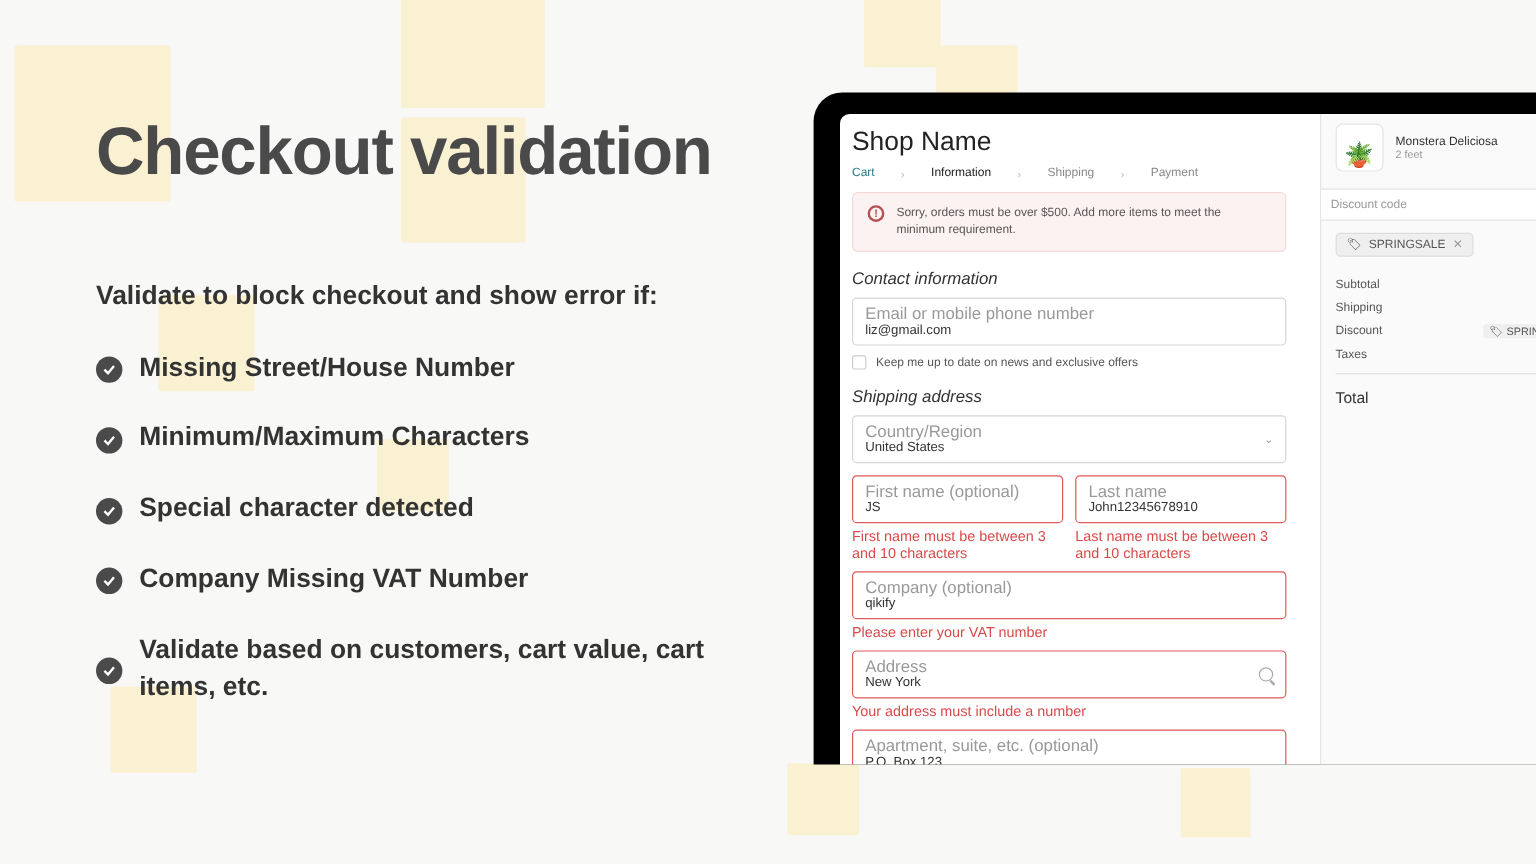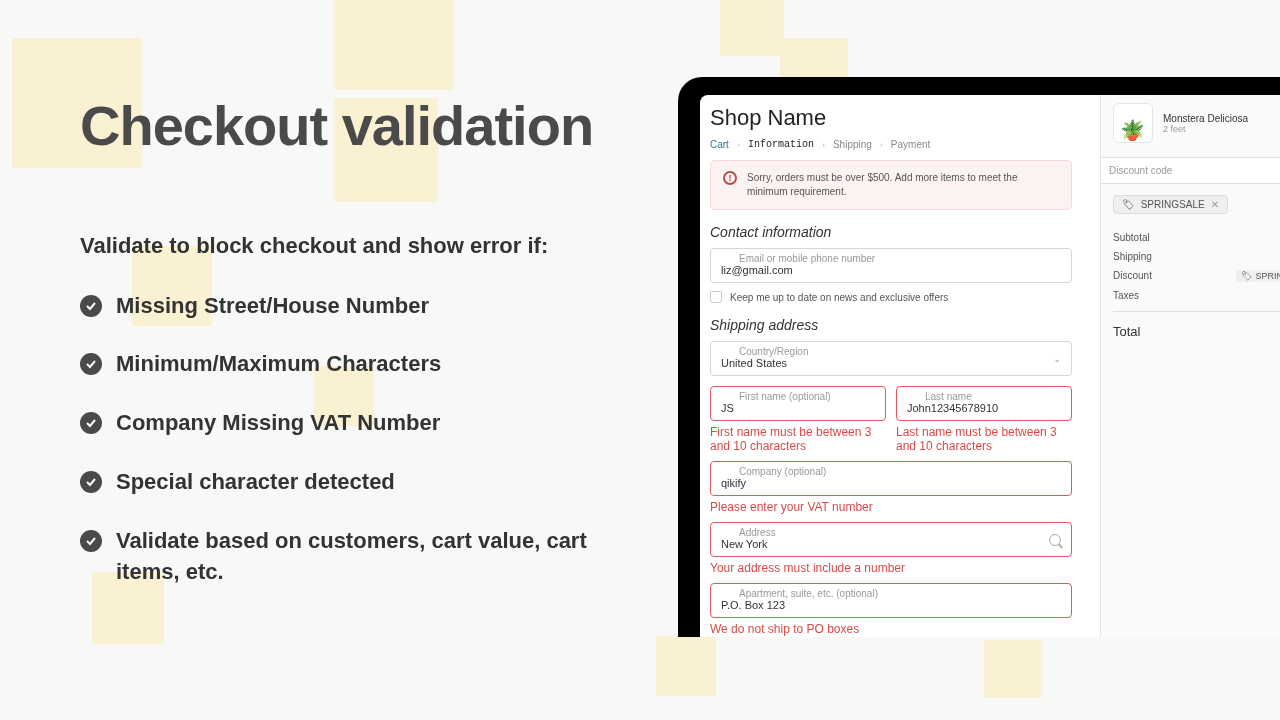--- a/index.html
+++ b/index.html
@@ -33,21 +33,21 @@
   font-size: 22px;
   font-weight: 600;
   color: #333;
   margin-top: 76px;
 }
 .bullets {
   margin-top: 32px;
 }
 .bullet {
   display: flex;
-  align-items: flex-start;
+  align-items: center;
   gap: 14px;
   margin-bottom: 28px;
 }
 .check-badge {
   width: 22px;
   height: 22px;
   min-width: 22px;
   background: #4a4a4a;
   border-radius: 50%;
   display: flex;
@@ -91,29 +91,29 @@
   border-left: 1px solid #e5e5e5;
   padding: 8px 0 8px 12px;
 }
 .shop-title {
   font-size: 22px;
   font-weight: 500;
   color: #222;
 }
 .breadcrumb {
   display: flex;
-  gap: 8px;
+  gap: 22px;
   font-size: 10px;
   margin-top: 8px;
   margin-bottom: 10px;
   color: #888;
   align-items: center;
 }
 .crumb-link { color: #2a7a8c; }
-.crumb-active { color: #222; font-weight: 500; font-family: Liberation Mono, monospace; }
+.crumb-active { color: #222; font-weight: 500; }
 .crumb-sep { color: #bbb; font-size: 9px; }
 
 .alert {
   background: #fdf2f2;
   border: 1px solid #f5d8d8;
   border-radius: 5px;
   padding: 10px 12px;
   display: flex;
   gap: 10px;
   font-size: 10px;
@@ -144,23 +144,22 @@
 
 .field {
   border: 1px solid #d6d6d6;
   border-radius: 4px;
   padding: 4px 10px 6px;
   margin-bottom: 8px;
   position: relative;
 }
 .field.error { border-color: #e05959; }
 .field-label {
-  font-size: 10px;
+  font-size: 14px;
   color: #999;
-  margin-left: 18px;
 }
 .field-value {
   font-size: 11px;
   color: #333;
 }
 .error-text {
   font-size: 12px;
   color: #d84a4a;
   margin: -4px 0 8px;
 }
@@ -318,29 +317,29 @@
           </svg>
         </div>
       <span class="bullet-text">Minimum/Maximum Characters</span>
     </div>
     <div class="bullet">
       <div class="check-badge">
           <svg viewBox="0 0 12 12">
             <path d="M2 6 L5 9 L10 3" stroke="#fff" stroke-width="2" fill="none"></path>
           </svg>
         </div>
-      <span class="bullet-text">Company Missing VAT Number</span>
+      <span class="bullet-text">Special character detected</span>
     </div>
     <div class="bullet">
       <div class="check-badge">
           <svg viewBox="0 0 12 12">
             <path d="M2 6 L5 9 L10 3" stroke="#fff" stroke-width="2" fill="none"></path>
           </svg>
         </div>
-      <span class="bullet-text">Special character detected</span>
+      <span class="bullet-text">Company Missing VAT Number</span>
     </div>
     <div class="bullet">
       <div class="check-badge">
           <svg viewBox="0 0 12 12">
             <path d="M2 6 L5 9 L10 3" stroke="#fff" stroke-width="2" fill="none"></path>
           </svg>
         </div>
       <span class="bullet-text">Validate based on customers, cart value, cart items, etc.</span>
     </div>
   </div>

